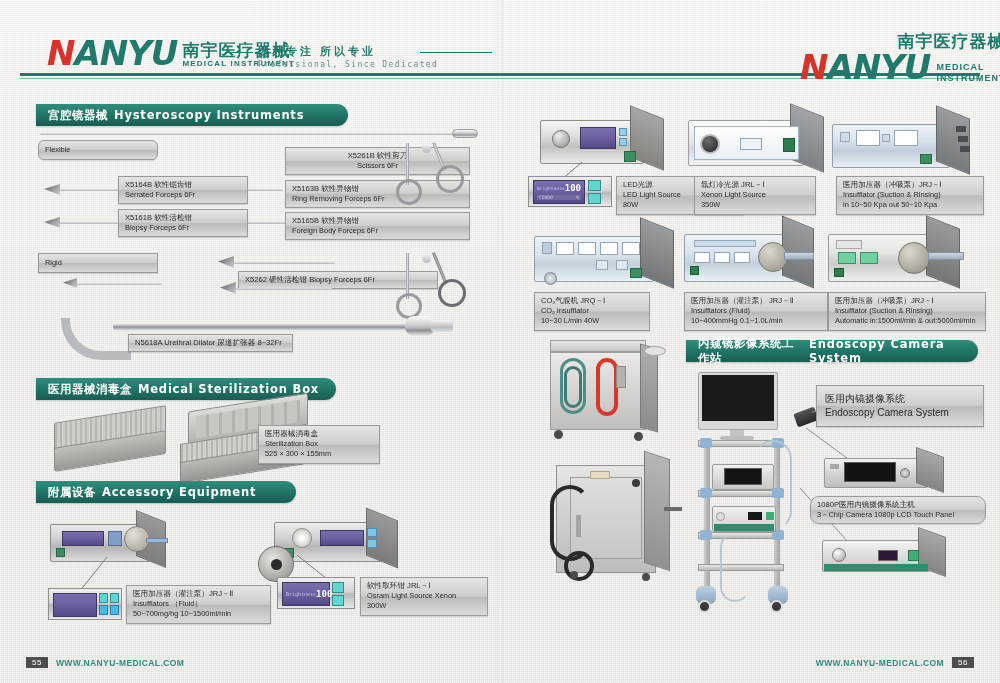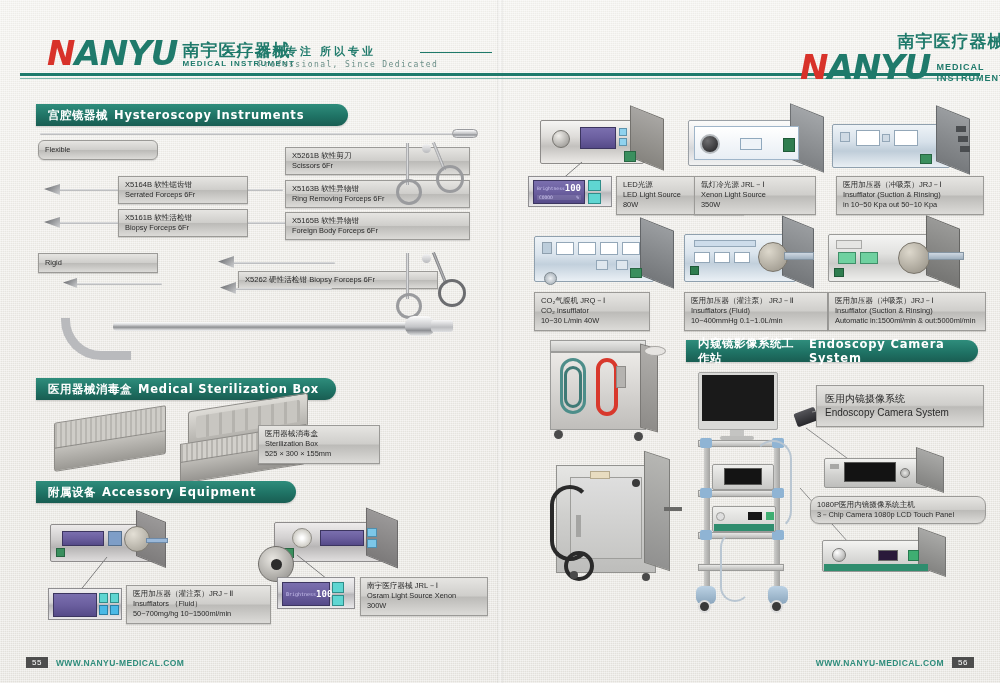--- a/index.html
+++ b/index.html
@@ -135,21 +135,21 @@
 
   <div class="shaft" style="left:40px; top:133px; width:420px; height:2px;"></div>
   <div style="position:absolute;left:452px;top:129px;width:26px;height:9px;border-radius:5px;background:linear-gradient(180deg,#fdfdfd,#bdbec1 55%,#8e9094 70%,#e9eaec);border:1px solid #9a9b9e;"></div>
 
   <div class="plate" style="left:38px; top:140px; width:120px; height:20px; display:flex; align-items:center;border-radius:6px;">
     <div>Flexible</div>
   </div>
 
   <div class="shaft thin" style="left:205px; top:189px; width:78px;"></div>
   <div style="position:absolute;left:196px;top:185px;width:14px;height:9px;background:linear-gradient(135deg,#6f7175,#d9dadc);clip-path:polygon(0 50%,100% 0,100% 100%);"></div>
-  <div class="plate" style="left:285px; top:147px; width:185px;">
+  <div class="plate" style="left:285px; top:147px; width:185px;text-align:center;">
     <div class="cn">X5261B 软性剪刀</div>
     <div>Scissors 6Fr</div>
   </div>
 
   <div class="shaft thin" style="left:56px; top:189px; width:78px;"></div>
   <div style="position:absolute;left:44px;top:184px;width:16px;height:11px;background:linear-gradient(135deg,#5c5e62,#cfd0d2);clip-path:polygon(0 45%,100% 0,100% 100%);"></div>
   <div class="plate" style="left:118px; top:176px; width:130px;">
     <div class="cn">X5164B 软性锯齿钳</div>
     <div>Serrated Forceps 6Fr</div>
   </div>
@@ -203,20 +203,23 @@
     <div style="position:absolute;left:8px;top:48px;width:26px;height:26px;border:3px solid #9a9b9e;border-radius:50%;"></div>
     <div style="position:absolute;left:50px;top:34px;width:28px;height:28px;border:3px solid #6c6d70;border-radius:50%;"></div>
     <div style="position:absolute;left:34px;top:9px;width:9px;height:9px;border-radius:50%;background:linear-gradient(180deg,#f2f2f3,#b9babd);"></div>
   </div>
 
   <div style="position:absolute;left:55px;top:300px;width:400px;height:60px;">
     <div style="position:absolute;left:58px;top:22px;width:300px;height:9px;border-radius:4px;background:linear-gradient(180deg,#ffffff 0%,#d7d8da 28%,#8f9194 58%,#c6c7c9 80%,#f5f5f6 100%);"></div>
     <div style="position:absolute;left:6px;top:18px;width:70px;height:42px;border-radius:0 0 0 40px;border-left:9px solid #b9babd;border-bottom:9px solid #b9babd;"></div>
     <div style="position:absolute;left:350px;top:16px;width:30px;height:20px;border-radius:9px;background:linear-gradient(180deg,#fdfdfd,#c2c3c6 55%,#8e9094 72%,#eceded);"></div>
     <div style="position:absolute;left:376px;top:20px;width:22px;height:12px;border-radius:3px;background:linear-gradient(180deg,#f7f7f8,#bcbdc0 60%,#dedfe1);"></div>
+  </div>
+  <div class="plate" style="left:128px; top:334px; width:165px;">
+    <div class="cn">N5618A Urethral Dilator 尿道扩张器 8~32Fr</div>
   </div>
 
   <div class="banner" style="left:36px; top:378px; width:300px;">
     <span class="b-cn">医用器械消毒盒</span>
     <span class="b-en">Medical Sterilization Box</span>
   </div>
 
   <div style="position:absolute;left:48px;top:408px;width:130px;height:62px;">
     <div style="position:absolute;left:6px;top:6px;width:112px;height:30px;transform:skewY(-9deg);
       background:repeating-linear-gradient(90deg,#b9b7b2 0 2px,#cfcdc8 2px 5px),linear-gradient(180deg,#d8d6d1,#aba9a4);
@@ -295,21 +298,21 @@
 
   <div class="grad-panel" style="position:absolute;left:277px;top:577px;width:78px;height:32px;padding:3px;">
     <div class="screen-purple" style="position:absolute;left:4px;top:4px;width:48px;height:24px;display:flex;align-items:center;justify-content:space-between;padding:0 3px;">
       <span style="font-family:'DejaVu Sans Mono',monospace;font-size:5px;color:#c9c2ee;">Brightness</span>
       <span style="font-family:'DejaVu Sans Mono',monospace;font-size:9px;color:#ffffff;font-weight:bold;">100</span>
     </div>
     <div style="position:absolute;left:54px;top:4px;width:12px;height:11px;background:#5fd6d2;border:1px solid #2f8d8a;"></div>
     <div style="position:absolute;left:54px;top:17px;width:12px;height:11px;background:#5fd6d2;border:1px solid #2f8d8a;"></div>
   </div>
   <div class="plate" style="left:360px; top:577px; width:128px;">
-    <div class="cn">南宇医疗器械 JRL－Ⅰ</div>
+    <div class="cn">软性取环钳 JRL－Ⅰ</div>
     <div>Osram Light Source Xenon</div>
     <div>300W</div>
   </div>
 
   <div style="position:absolute;left:540px;top:112px;width:130px;height:62px;">
     <div style="position:absolute;left:0;top:8px;width:104px;height:44px;
       background:linear-gradient(180deg,#f6f5f3 0%,#dedcd9 38%,#c3c1be 60%,#eceae7 100%);border:1px solid #8e8c8a;border-radius:2px;"></div>
     <div style="position:absolute;left:90px;top:0px;width:34px;height:52px;transform:skewY(22deg);
       background:linear-gradient(180deg,#a8a6a3,#86847f);border:1px solid #73716d;"></div>
     <div class="screen-purple" style="position:absolute;left:40px;top:15px;width:36px;height:22px;"></div>

